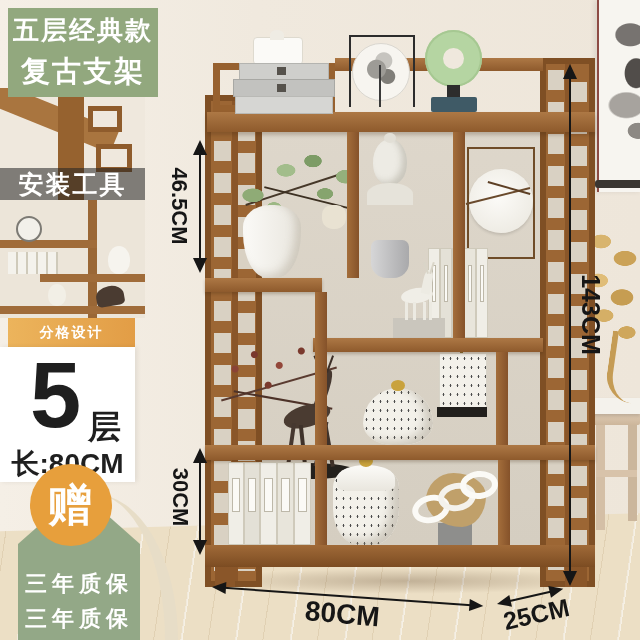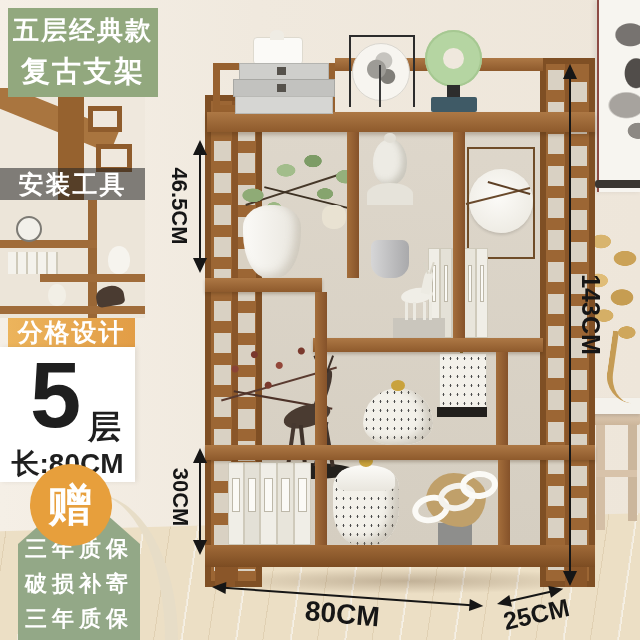--- a/index.html
+++ b/index.html
@@ -265,31 +265,30 @@
     <div class="abs" style="left:48px;top:84px;width:18px;height:22px;background:#f2efe6;border-radius:50% 50% 45% 45%;"></div>
     <div class="abs" style="left:96px;top:86px;width:28px;height:20px;background:#4a3b31;border-radius:50% 50% 20% 20%;transform:rotate(-10deg);"></div>
   </div>
 
   <div class="abs" style="left:8px;top:8px;width:150px;height:89px;background:#92a87e;display:flex;flex-direction:column;justify-content:center;align-items:center;gap:4px;">
     <span class="badge-text" style="font-size:26px;">五层经典款</span>
     <span class="badge-text" style="font-size:29px;">复古支架</span>
   </div>
 
   <div class="abs" style="left:8px;top:318px;width:127px;height:29px;background:linear-gradient(90deg,#ecb45c,#e29d46);display:flex;align-items:center;justify-content:center;">
-    <span class="badge-text" style="font-size:25px;">分格设计</span>
+    <span class="badge-text" style="font-size:14px;">分格设计</span>
   </div>
 
   <div class="abs" style="left:0;top:347px;width:135px;height:135px;background:#ffffff;box-shadow:2px 0 5px rgba(0,0,0,0.08);">
     <span class="abs" style="left:30px;top:2px;font-size:92px;font-weight:bold;color:#1f1f1f;line-height:1;">5</span>
     <span class="abs" style="left:88px;top:58px;font-size:33px;font-weight:bold;color:#1f1f1f;">层</span>
     <span class="abs" style="left:0;top:98px;width:135px;text-align:center;font-size:28px;font-weight:bold;color:#1f1f1f;">长:80CM</span>
   </div>
 
   <div class="abs" style="left:18px;top:490px;width:122px;height:150px;background:#93a887;clip-path:polygon(0 100%,0 36%,50% 0,100% 36%,100% 100%);display:flex;flex-direction:column;justify-content:flex-end;align-items:center;gap:5px;padding-bottom:6px;box-sizing:border-box;">
     <span class="badge-text" style="font-size:22px;letter-spacing:5px;">三年质保</span>
-    <span class="badge-text" style="font-size:22px;letter-spacing:5px;">破损补寄</span>
     <span class="badge-text" style="font-size:22px;letter-spacing:5px;">三年质保</span>
   </div>
   <div class="abs" style="left:30px;top:464px;width:82px;height:82px;border-radius:50%;background:#e79f3c;display:flex;align-items:center;justify-content:center;">
     <span class="badge-text" style="font-size:44px;">赠</span>
   </div>
 
 </div>
 
 </body></html>

